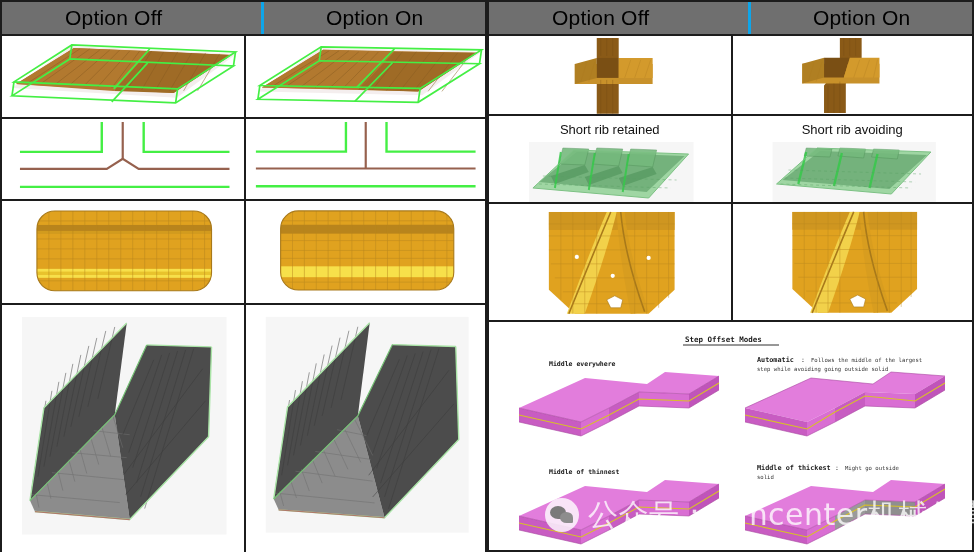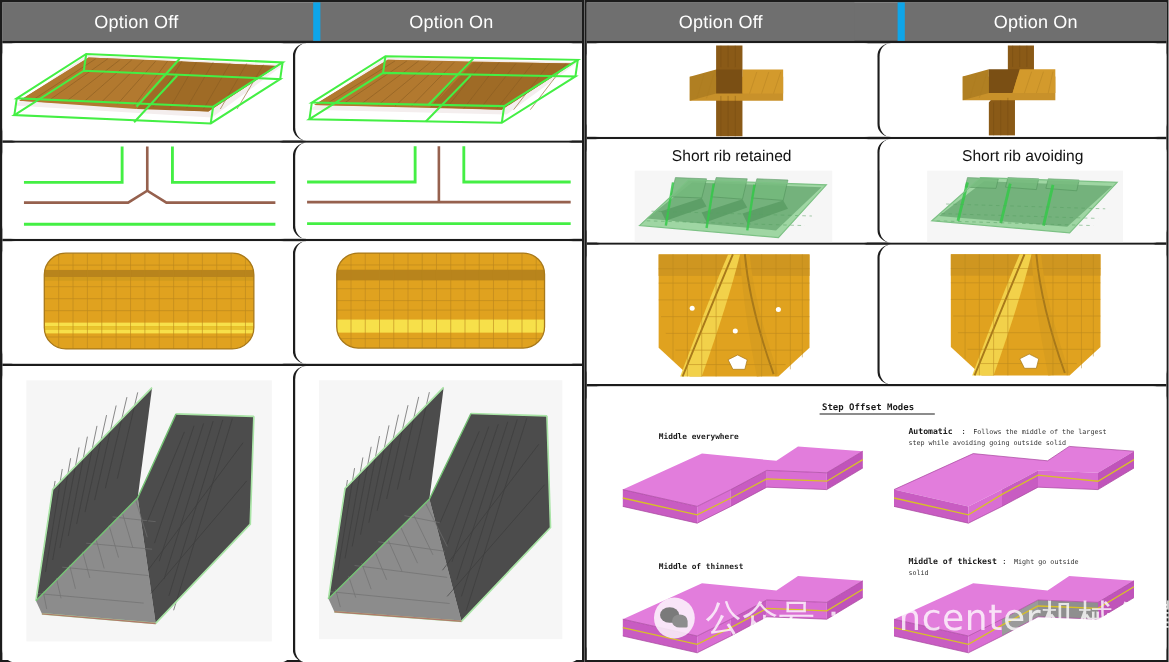--- a/index.html
+++ b/index.html
@@ -28,36 +28,35 @@
   
   .hdr-row {
     display: flex;
     height: 34px;
     background: #6f6f6f;
     border-bottom: 2px solid #1c1c1c;
   }
   .hdr-cell {
     flex: 1 1 50%;
     display: flex; align-items: center; justify-content: center;
-    color: #ffffff;
-    font-size: 15px;
+    color: #000000;
+    font-size: 21px;
     letter-spacing: .2px;
     background: #6f6f6f;
   }
-  .hdr-cell + .hdr-cell { border-left: 6px solid #0ea5e9; margin-left: 36px; }
+  .hdr-cell + .hdr-cell { border-left: 3px solid #0ea5e9; margin-left: 36px; }
 
   
   .row { display: flex; border-bottom: 2px solid #1c1c1c; }
   .row:last-child { border-bottom: none; justify-content: center; }
   .cell {
     flex: 1 1 50%;
     position: relative;
     overflow: hidden;
     background: #fff;
-    border-radius: 11px;
   }
   .cell + .cell { border-left: 2px solid #1c1c1c; }
   .subhdr {
     height: 26px;
     display: flex; align-items: center; justify-content: center;
     font-size: 13px; color: #111;
     background: #fff;
   }
 
   

